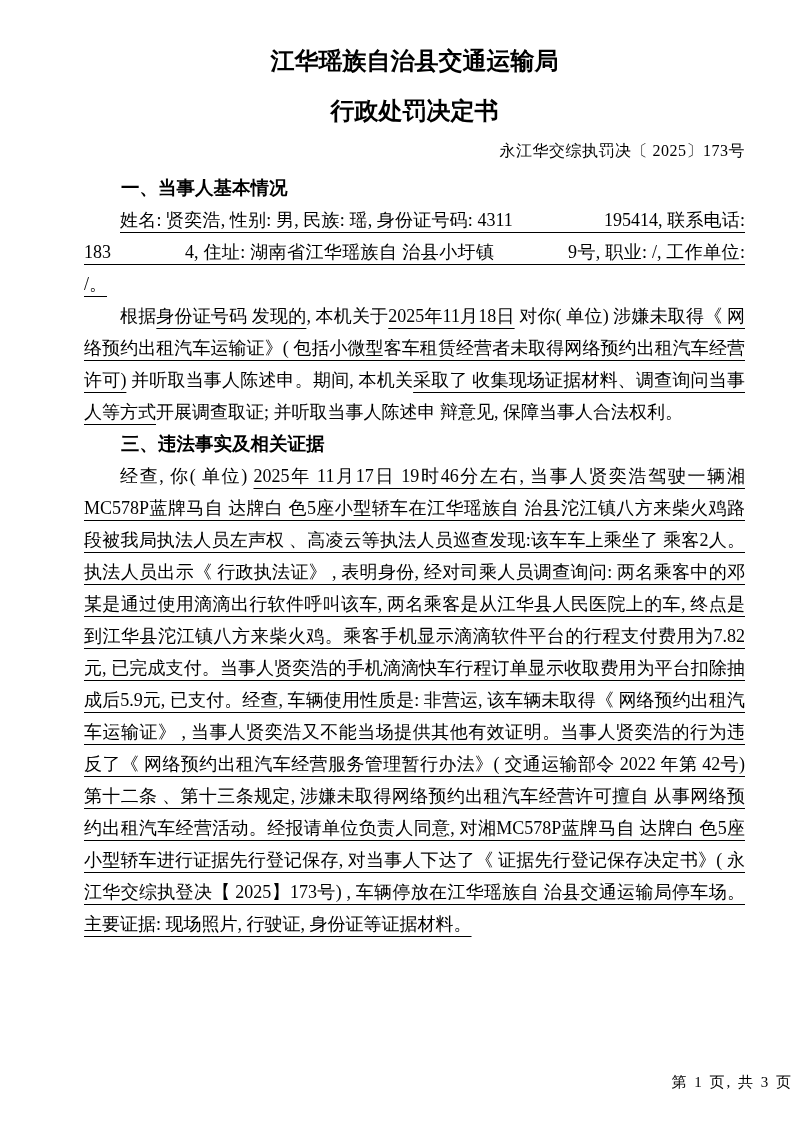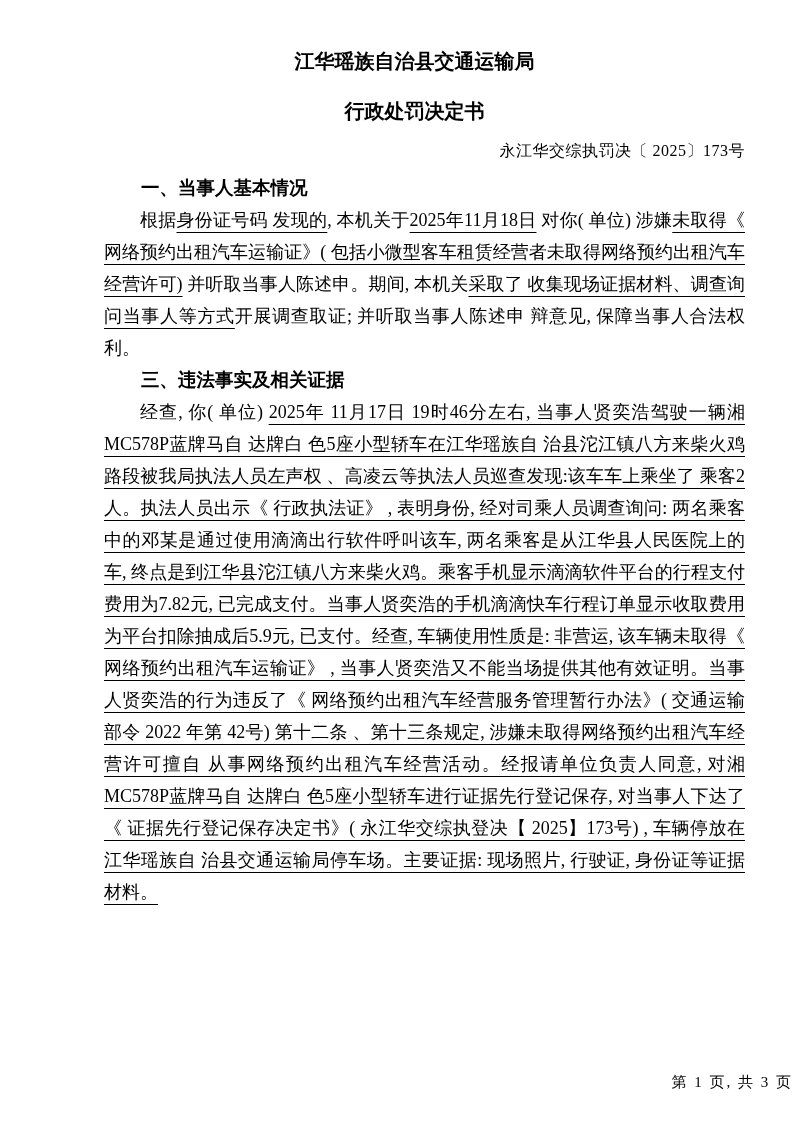--- a/index.html
+++ b/index.html
@@ -11,37 +11,36 @@
     background: #ffffff;
     color: #000000;
     padding: 36px 48px 0 84px;
     font-family: "Liberation Serif", "DejaVu Serif", serif;
     overflow: hidden;
   }
   .title-block { text-align: center; }
   .title-line {
     font-family: "Liberation Sans", "DejaVu Sans", sans-serif;
     font-weight: bold;
-    font-size: 20px;
+    font-size: 24px;
     line-height: 50px;
     letter-spacing: 0px;
   }
   .doc-number {
     text-align: right;
     font-size: 16px;
     line-height: 30px;
     margin-top: 0;
     letter-spacing: 0.5px;
   }
   .body-text {
     margin-top: 6px;
     font-size: 18px;
     line-height: 32px;
     text-align: justify;
-    margin-left: 20px;
   }
   .section-heading {
     font-size: 18.5px;
     font-weight: bold;
     line-height: 32px;
     padding-left: 2em;
     font-family: "Liberation Serif", "DejaVu Serif", serif;
   }
   .para {
     text-indent: 2em;
@@ -71,20 +70,21 @@
   <header class="title-block">
     <div class="title-line">江华瑶族自治县交通运输局</div>
     <div class="title-line">行政处罚决定书</div>
   </header>
 
   <div class="doc-number">永江华交综执罚决〔 2025〕173号</div>
 
   <main class="body-text">
 
     <h2 class="section-heading">一、当事人基本情况</h2>
+    <p class="para"><span class="u">姓名: 贤奕浩, 性别: 男, 民族: 瑶, 身份证号码: 4311　　　　　195414, 联系电话: 183　　　　4, 住址: 湖南省江华瑶族自 治县小圩镇　　　　9号, 职业: /, 工作单位: /。</span></p>
 
     <p class="para"><span>根据</span><span class="u">身份证号码 发现的</span><span>, 本机关于</span><span class="u">2025年11月18日</span><span> 对你( 单位) 涉嫌</span><span class="u">未取得《 网络预约出租汽车运输证》( 包括小微型客车租赁经营者未取得网络预约出租汽车经营许可)</span><span> 并听取当事人陈述申。期间, 本机关</span><span class="u">采取了 收集现场证据材料、调查询问当事人等方式</span><span>开展调查取证; 并听取当事人陈述申 辩意见, 保障当事人合法权利。</span></p>
 
     <h2 class="section-heading">三、违法事实及相关证据</h2>
     <p class="para"><span>经查, 你( 单位) </span><span class="u">2025年 11月17日 19时46分左右, 当事人贤奕浩驾驶一辆湘MC578P蓝牌马自 达牌白 色5座小型轿车在江华瑶族自 治县沱江镇八方来柴火鸡路段被我局执法人员左声权 、高凌云等执法人员巡查发现:该车车上乘坐了 乘客2人。执法人员出示《 行政执法证》 , 表明身份, 经对司乘人员调查询问: 两名乘客中的邓某是通过使用滴滴出行软件呼叫该车, 两名乘客是从江华县人民医院上的车, 终点是到江华县沱江镇八方来柴火鸡。乘客手机显示滴滴软件平台的行程支付费用为7.82元, 已完成支付。当事人贤奕浩的手机滴滴快车行程订单显示收取费用为平台扣除抽成后5.9元, 已支付。经查, 车辆使用性质是: 非营运, 该车辆未取得《 网络预约出租汽车运输证》 , 当事人贤奕浩又不能当场提供其他有效证明。当事人贤奕浩的行为违反了《 网络预约出租汽车经营服务管理暂行办法》( 交通运输部令 2022 年第 42号) 第十二条 、第十三条规定, 涉嫌未取得网络预约出租汽车经营许可擅自 从事网络预约出租汽车经营活动。经报请单位负责人同意, 对湘MC578P蓝牌马自 达牌白 色5座小型轿车进行证据先行登记保存, 对当事人下达了《 证据先行登记保存决定书》( 永江华交综执登决【 2025】173号) , 车辆停放在江华瑶族自 治县交通运输局停车场。主要证据: 现场照片, 行驶证, 身份证等证据材料。</span></p>
 
   </main>
 
   <footer class="footer">
     <span>第 1 页, 共 3 页</span>

